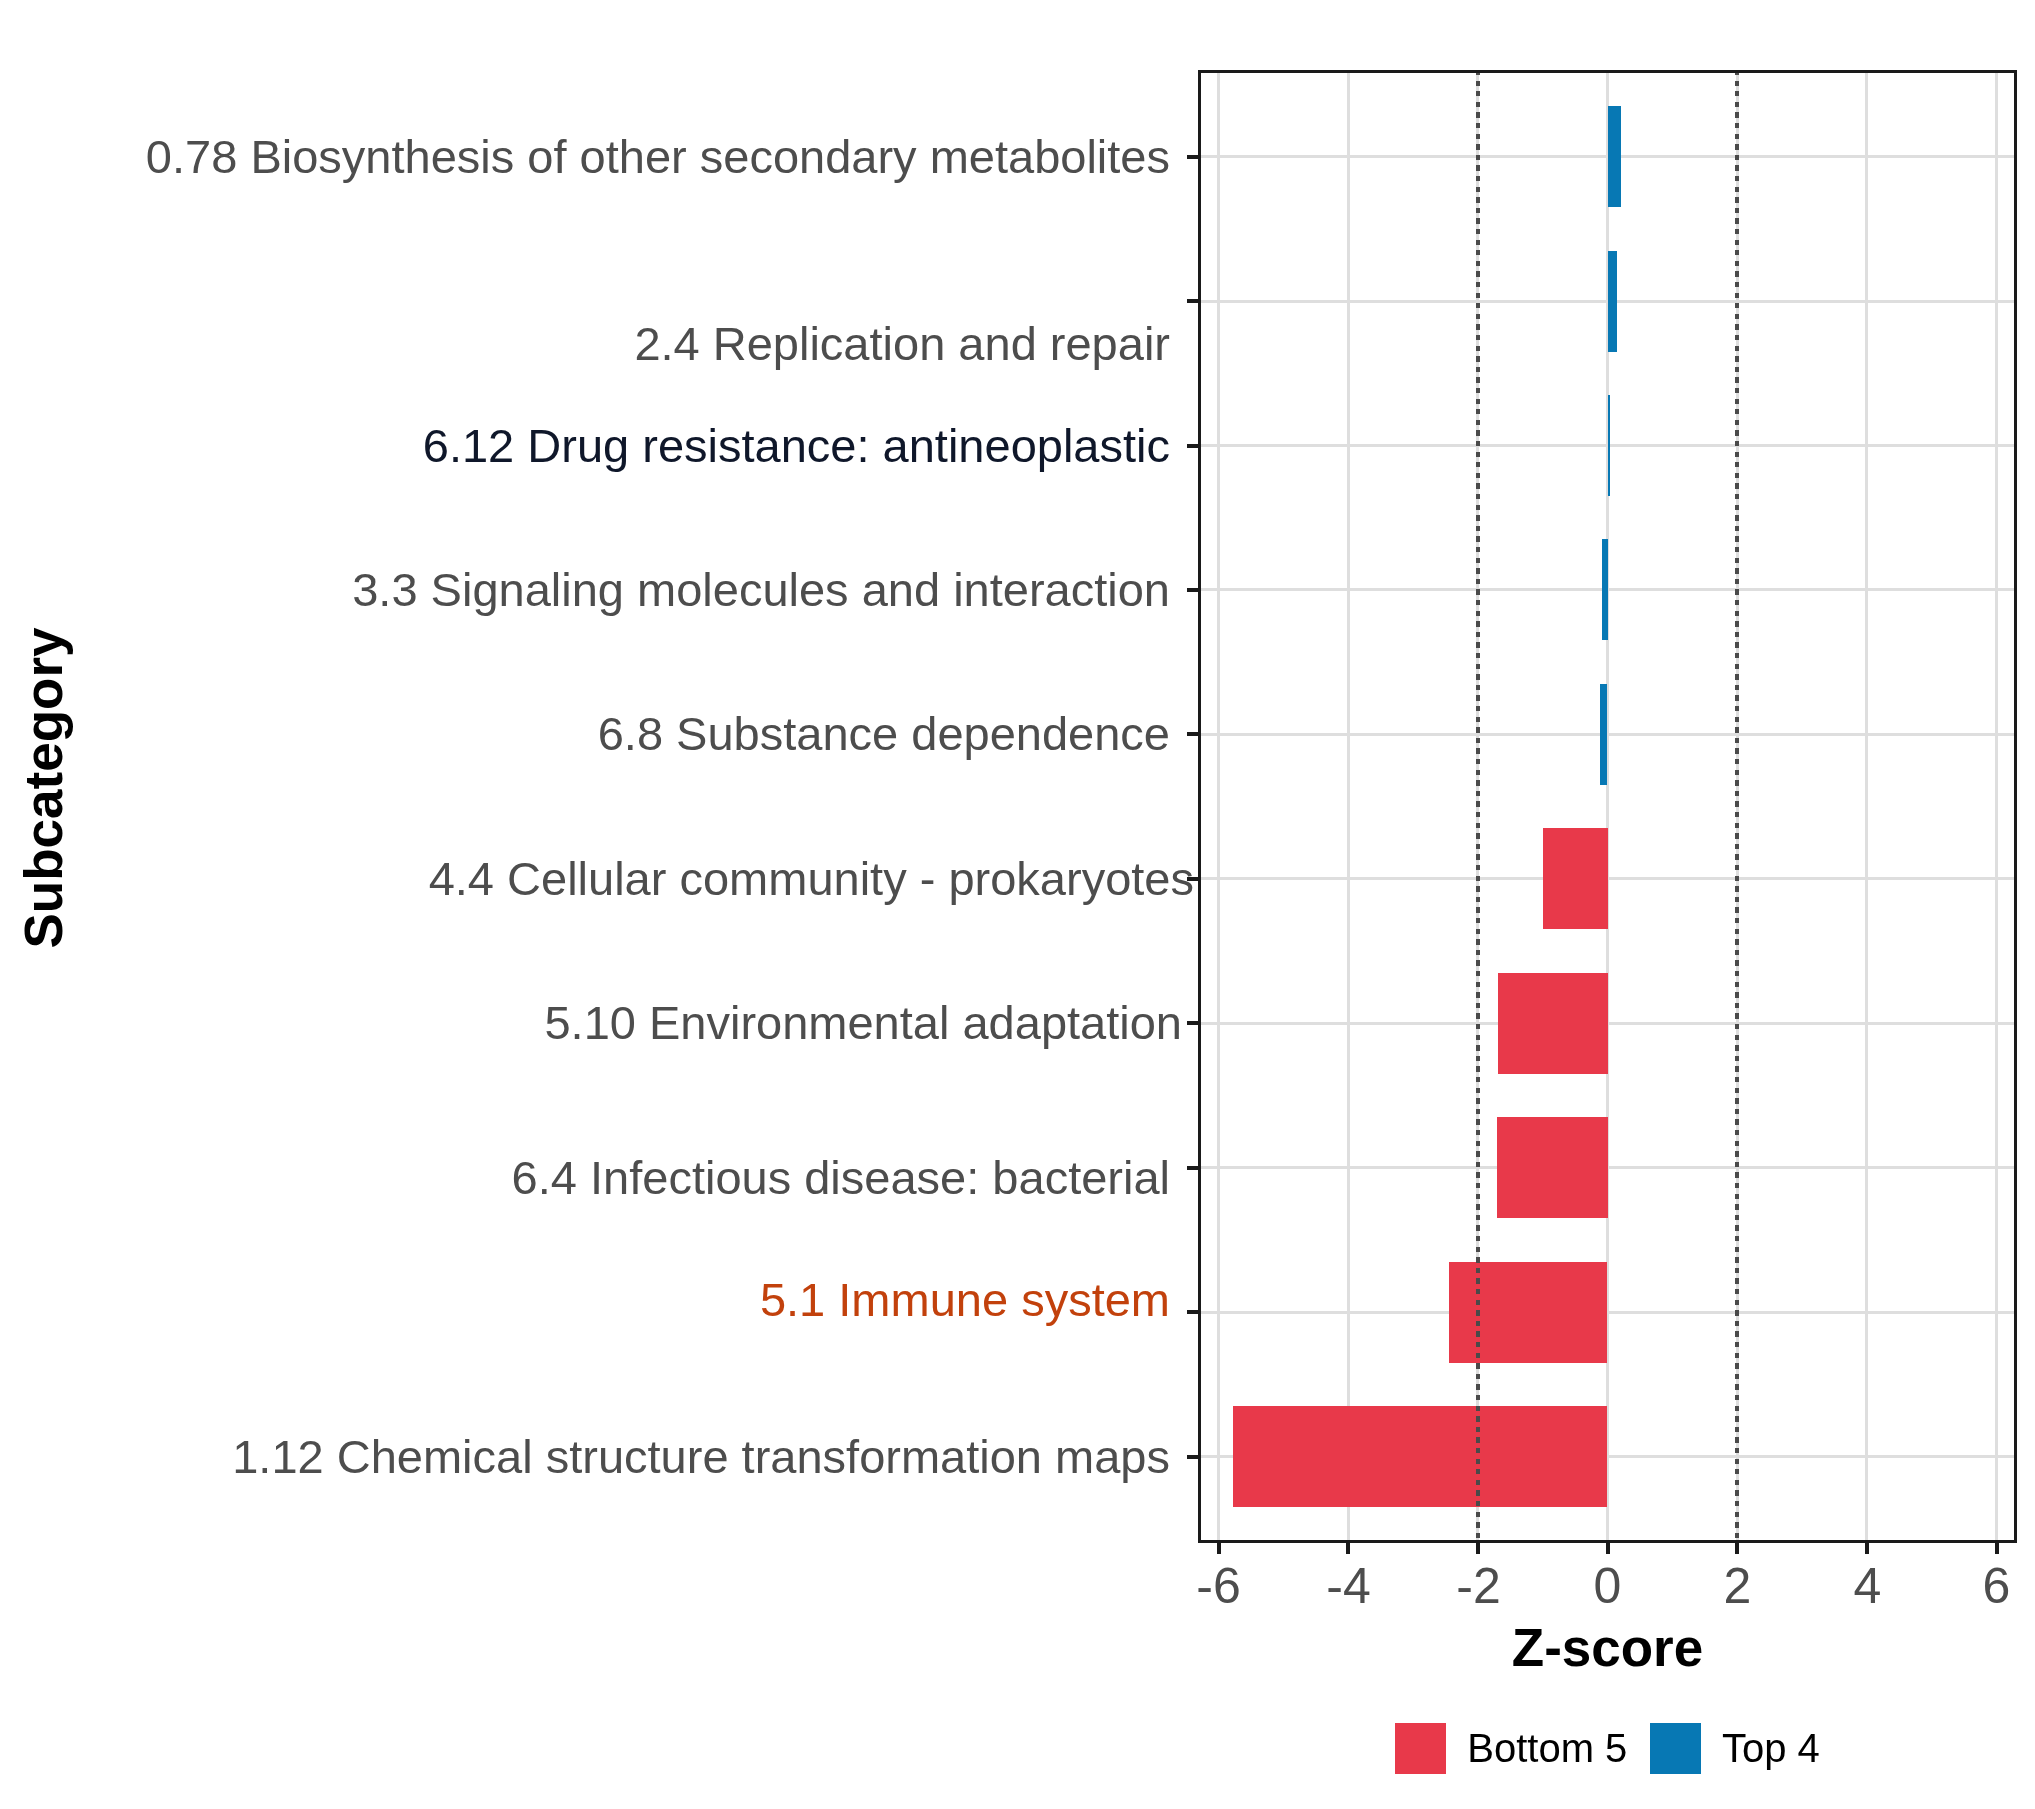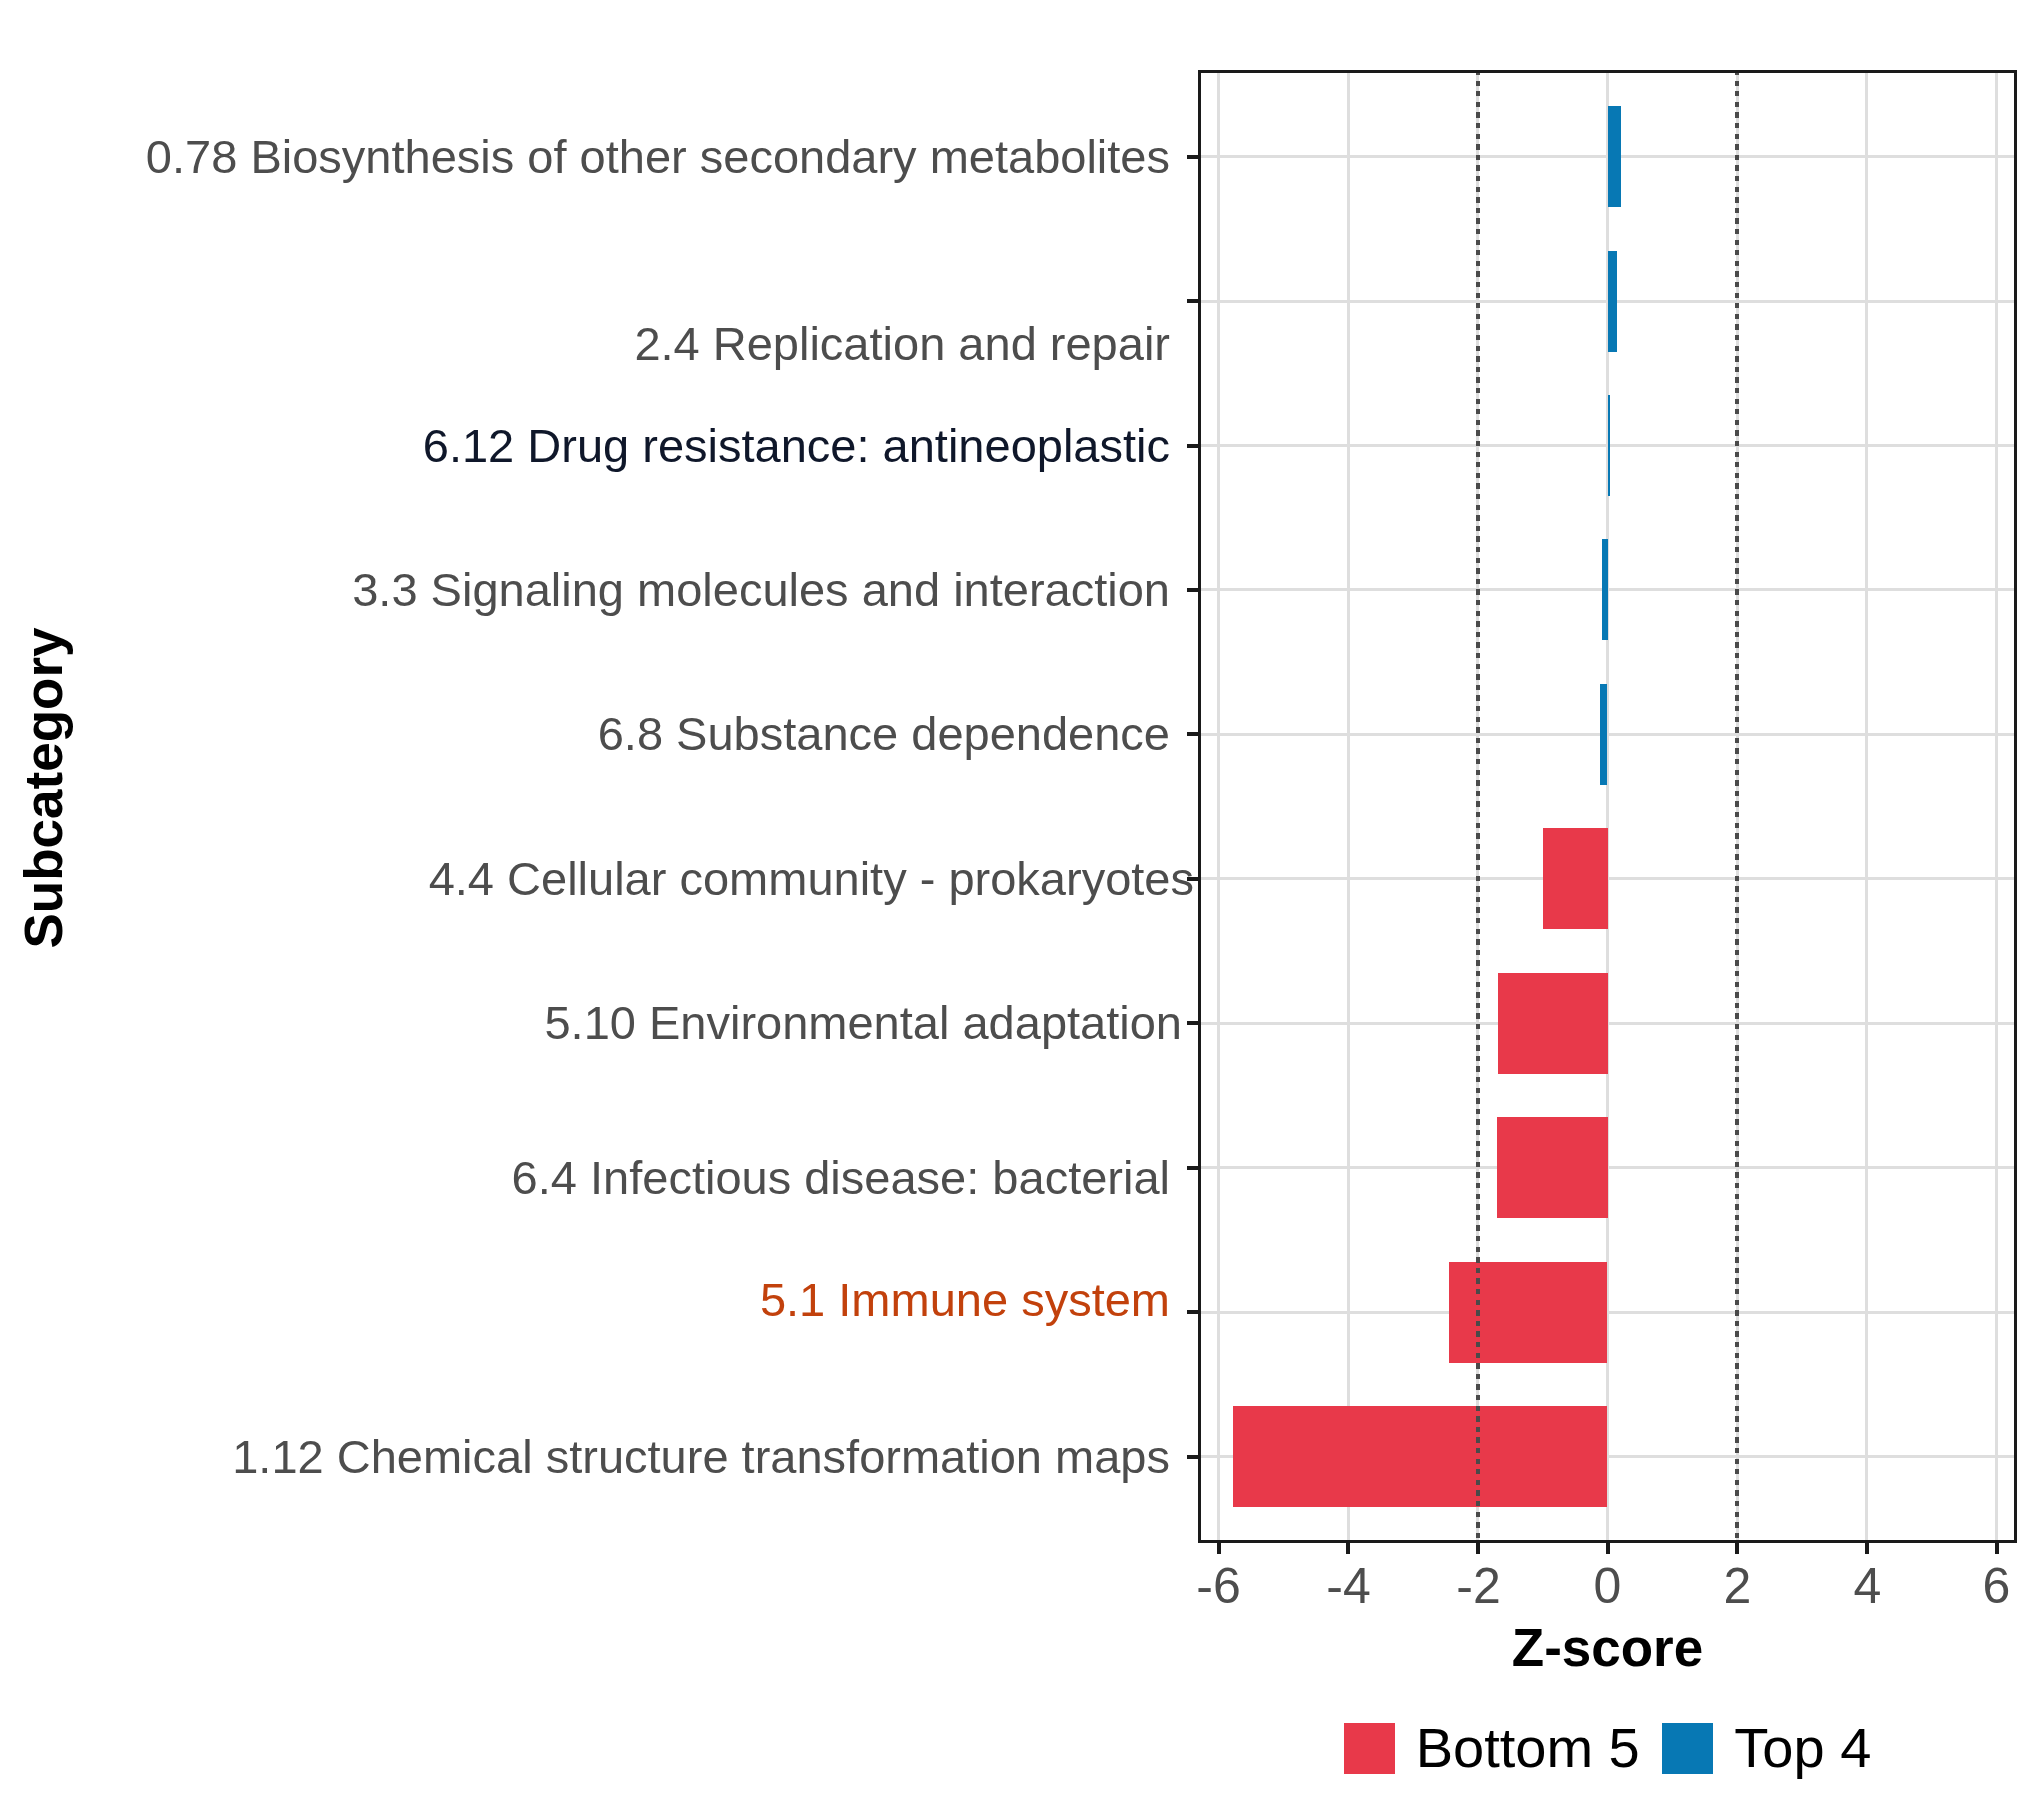--- a/index.html
+++ b/index.html
@@ -49,21 +49,21 @@
     position:absolute; text-align:center;
     font-size:53px; font-weight:bold; color:#000000; z-index:5;
   }
   #legend {
     position:absolute; display:flex; flex-direction:row;
     align-items:center; justify-content:center;
     gap:22.6px; z-index:5;
   }
   .legend-item { display:flex; flex-direction:row; align-items:center; gap:21px; }
   .legend-swatch { width:51px; height:51px; }
-  .legend-label { font-size:56px; color:#000000; line-height:54px; white-space:nowrap; }
+  .legend-label { font-size:40px; color:#000000; line-height:54px; white-space:nowrap; }
 </style>
 </head>
 <body>
 
 <div id="page">
   <div id="panel-bg" style="left: 1198px; top: 70px; width: 819px; height: 1473px;"></div>
   <div id="grid-layer">
       <div class="gridline-v" style="left: 1217px; top: 70px; width: 3px; height: 1473px; background: rgb(222, 222, 222);"></div>
       <div class="gridline-v" style="left: 1347px; top: 70px; width: 3px; height: 1473px; background: rgb(222, 222, 222);"></div>
       <div class="gridline-v" style="left: 1476px; top: 70px; width: 3px; height: 1473px; background: rgb(222, 222, 222);"></div>

